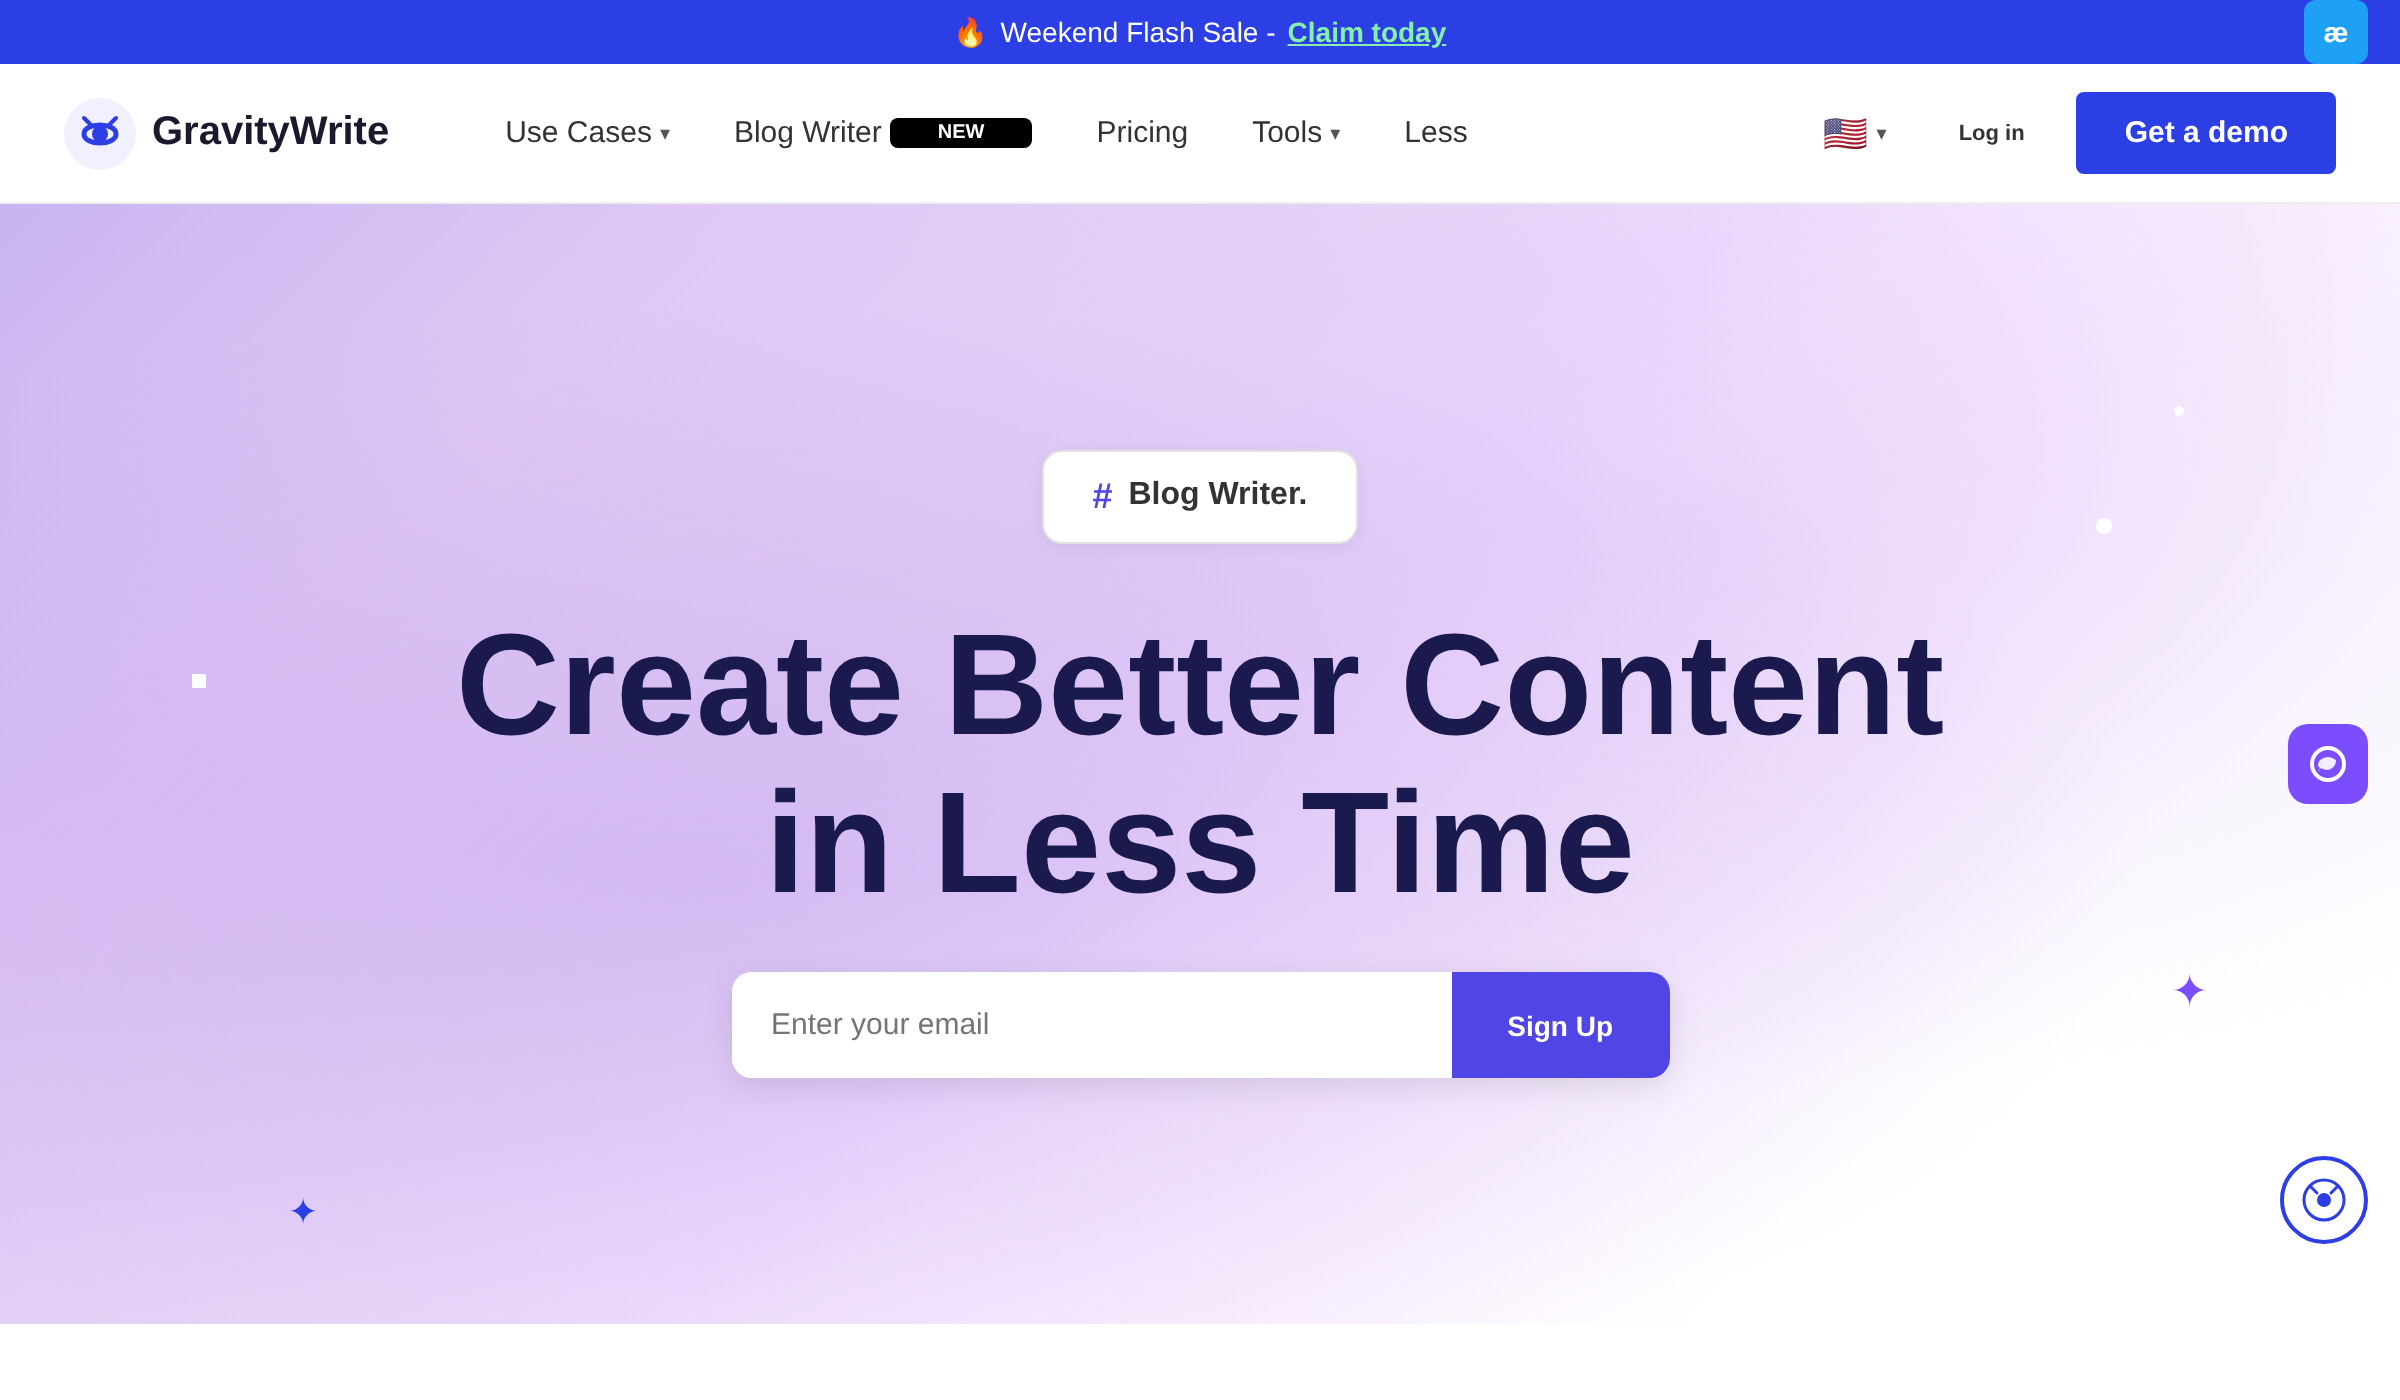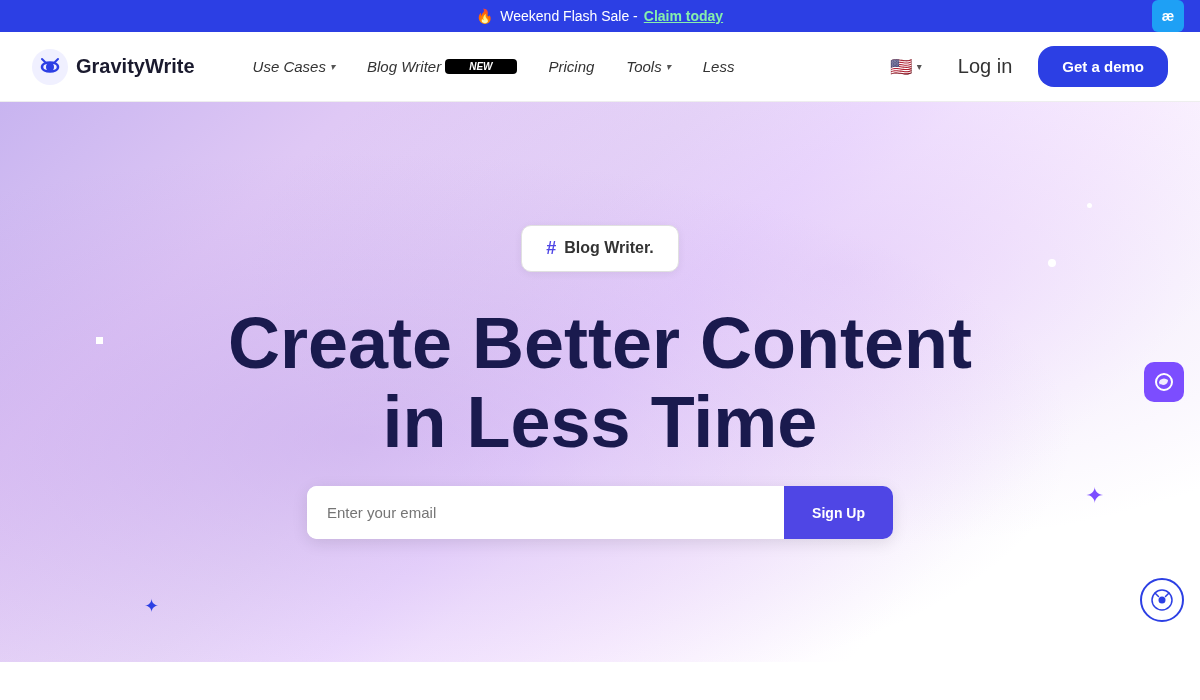--- a/index.html
+++ b/index.html
@@ -60,21 +60,20 @@
     .logo-text {
       font-size: 20px;
       font-weight: 700;
       color: #1a1a2e;
     }
     .nav-links {
       display: flex;
       align-items: center;
       gap: 4px;
       flex: 1;
-      font-style: italic;
     }
     .nav-item {
       display: flex;
       align-items: center;
       gap: 4px;
       padding: 8px 14px;
       font-size: 15px;
       color: #333;
       cursor: pointer;
       border-radius: 6px;
@@ -102,33 +101,33 @@
       cursor: pointer;
       padding: 6px 10px;
       border-radius: 6px;
     }
     .flag {
       font-size: 18px;
     }
     .login-btn {
       background: none;
       border: none;
-      font-size: 20px;
+      font-size: 11px;
       color: #333;
       cursor: pointer;
       padding: 8px 14px;
       border-radius: 6px;
-      font-weight: 400;
+      font-weight: 700;
     }
     .demo-btn {
       background: #2c3fe4;
       color: white;
       border: none;
       padding: 12px 24px;
-      border-radius: 16px;
+      border-radius: 4px;
       font-size: 15px;
       font-weight: 600;
       cursor: pointer;
     }
 
     
     .hero {
       background: linear-gradient(135deg, #c8b4f0 0%, #dfc8f5 20%, #e8d8f8 40%, #f0e0ff 50%, #f5e8ff 55%, #faf0ff 65%, #ffffff 80%);
       min-height: 560px;
       display: flex;
@@ -190,21 +189,21 @@
     }
     .email-form {
       display: flex;
       gap: 0;
       background: white;
       border-radius: 10px;
       overflow: hidden;
       box-shadow: 0 4px 16px rgba(0,0,0,0.1);
       position: relative;
       z-index: 1;
-      width: 586px;
+      width: 469px;
     }
     .email-input {
       flex: 1;
       border: none;
       outline: none;
       padding: 18px 20px;
       font-size: 15px;
       color: #999;
       background: white;
     }

